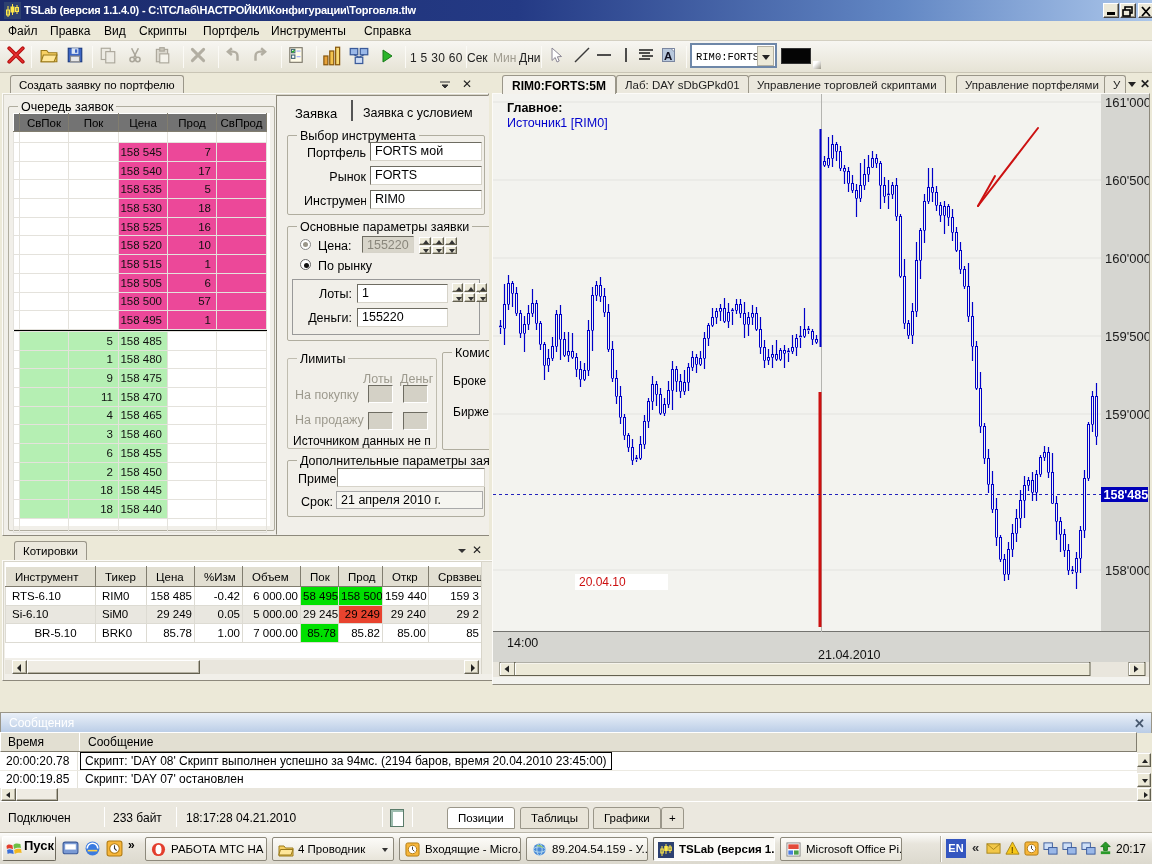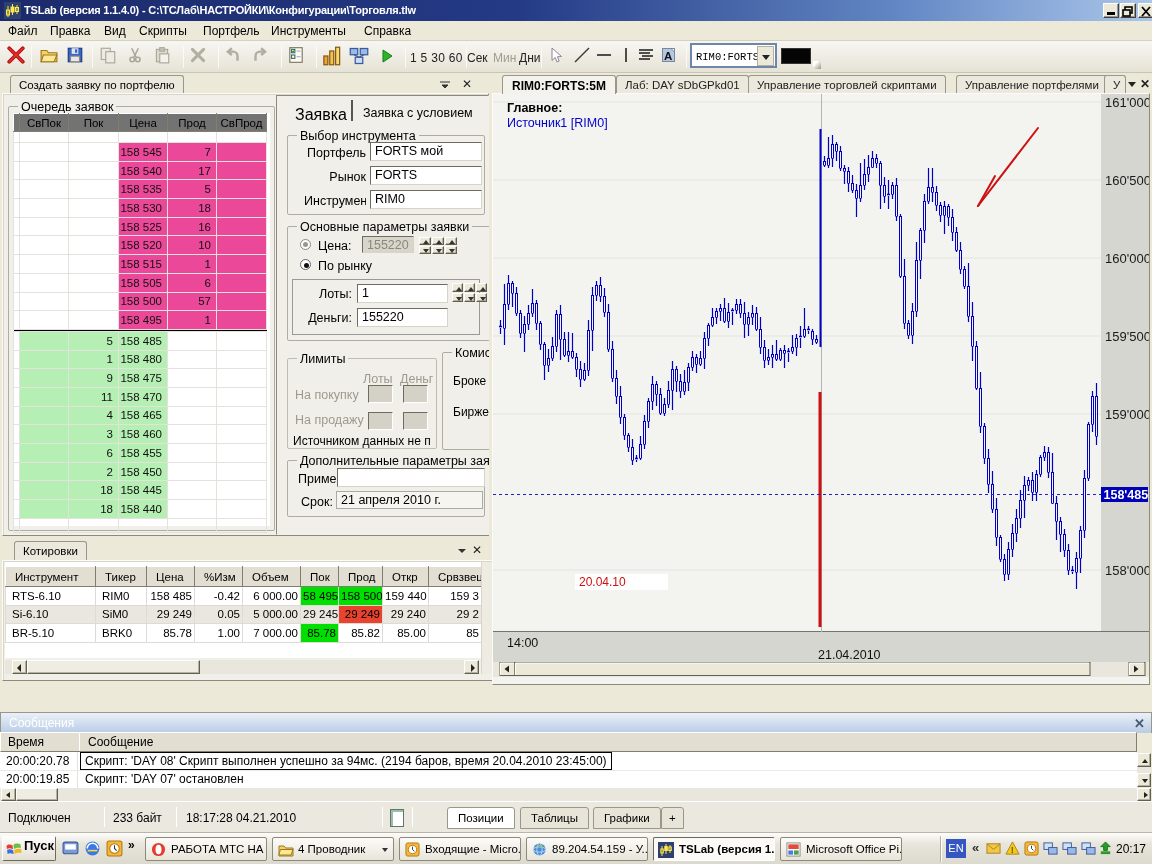--- a/index.html
+++ b/index.html
@@ -413,21 +413,21 @@
               <td></td>
               <td></td>
               <td></td>
             </tr>
           </tbody>
         </table>
       </div>
 
  <div class="abs" style="left:274px;top:21px;width:213px;height:440px;border:1px solid;border-color:#8d897c #f1efe9 #f1efe9 #8d897c;background:#f1efe9"></div>
  <div id="form" class="abs" style="left:276px;top:21px;width:211px;height:438px;overflow:hidden">
-        <div style="position:absolute;left:17px;top:11px;font-size:16px">Заявка</div>
+        <div style="position:absolute;left:17px;top:11px;font-size:13px">Заявка</div>
         <div style="position:absolute;left:73px;top:5px;width:2px;height:21px;background:#555"></div>
         <div style="position:absolute;left:85px;top:11px;font-size:12.5px">Заявка с условием</div>
         <div class="grp" style="left:9px;top:40px;width:198px;height:80px">
           <div class="glab">Выбор инструмента</div>
         </div>
         <div class="flabel" style="left:28px;top:51px;width:60px">Портфель</div>
         <div class="finput" style="left:92px;top:47px;width:112px;height:19px">FORTS мой</div>
         <div class="flabel" style="left:28px;top:75px;width:60px">Рынок</div>
         <div class="finput" style="left:92px;top:71px;width:112px;height:19px">FORTS</div>
         <div class="flabel" style="left:26px;top:99px;width:62px;overflow:hidden">Инструмен</div>
@@ -561,21 +561,21 @@
             <td style="text-align:left;padding-left:6px;background:#e9e7e0">SiM0</td>
             <td style="background:#e9e7e0">29 249</td>
             <td style="background:#e9e7e0">0.05</td>
             <td style="background:#e9e7e0">5 000.00</td>
             <td style="background:#e9e7e0">29 245</td>
             <td style="background:#e8432e">29 249</td>
             <td style="background:#e9e7e0">29 240</td>
             <td style="background:#e9e7e0">29 2</td>
           </tr>
           <tr>
-            <td style="text-align:left;padding-left:6px">BR-5.10</td>
+            <td style="text-align:center;padding-left:12px">BR-5.10</td>
             <td style="text-align:left;padding-left:6px">BRK0</td>
             <td>85.78</td>
             <td>1.00</td>
             <td>7 000.00</td>
             <td style="background:#00e000">85.78</td>
             <td>85.82</td>
             <td>85.00</td>
             <td>85</td>
           </tr>
         </tbody>
@@ -1045,21 +1045,21 @@
             <rect x="10.8" y="5" width="2.5" height="3.5" fill="none"></rect>
           </g>
         </svg><span style="font-weight:bold">TSLab (версия 1...</span></div>
       <div class="tkbtn" style="left:780px;width:122px;"><svg style="position:absolute;left:5px;top:4px" width="15" height="15" viewBox="0 0 16 16">
           <rect x="1" y="1" width="14" height="14" fill="#fff" stroke="#888"></rect>
           <rect x="2.5" y="2.5" width="11" height="5" fill="#e34a3a"></rect>
           <rect x="2.5" y="9" width="5" height="4.5" fill="#4a7ae0"></rect>
           <rect x="8.5" y="9" width="5" height="4.5" fill="#4aa04a"></rect>
         </svg><span style="">Microsoft Office Pi...</span></div>
       <div class="abs" style="left:940px;top:3px;width:212px;height:26px;border-left:1px solid #b5b1a2;box-shadow:1px 0 0 #fff inset"></div>
-      <div class="abs" style="left:946px;top:6px;width:20px;height:19px;background:#3456c0;color:#fff;font-size:11px;font-weight:normal;text-align:center;padding-top:3px">EN</div>
+      <div class="abs" style="left:946px;top:6px;width:20px;height:19px;background:#3456c0;color:#fff;font-size:11px;font-weight:bold;text-align:center;padding-top:3px">EN</div>
       <span class="abs" style="left:972px;top:7px;font-weight:bold;font-size:13px;color:#333">«</span>
       <svg class="abs" style="left:986px;top:8px" width="15" height="15" viewBox="0 0 16 16">
         <rect x="1" y="3" width="14" height="10" fill="#f2c748" stroke="#a8841a"></rect>
         <path d="M1 3 l7 6 l7-6" fill="none" stroke="#a8841a"></path>
       </svg>
       <svg class="abs" style="left:1005px;top:8px" width="15" height="15" viewBox="0 0 16 16">
         <path d="M8 1 L15 14 H1 z" fill="#f7c818" stroke="#a8841a"></path>
         <text x="6.2" y="12.5" font-size="10" font-weight="bold" fill="#7a5a00" font-family="Liberation Sans">!</text>
       </svg>
       <svg class="abs" style="left:1024px;top:8px" width="15" height="15" viewBox="0 0 16 16">

